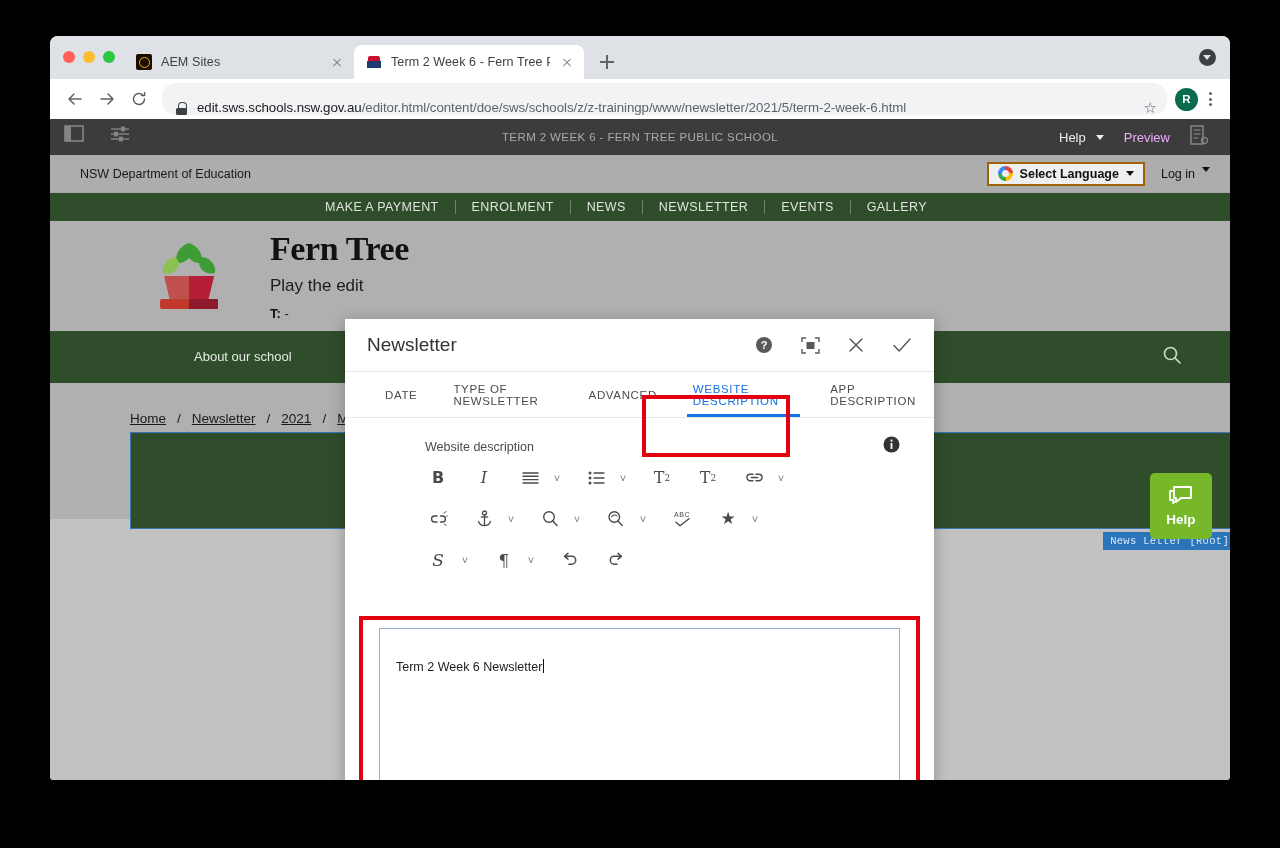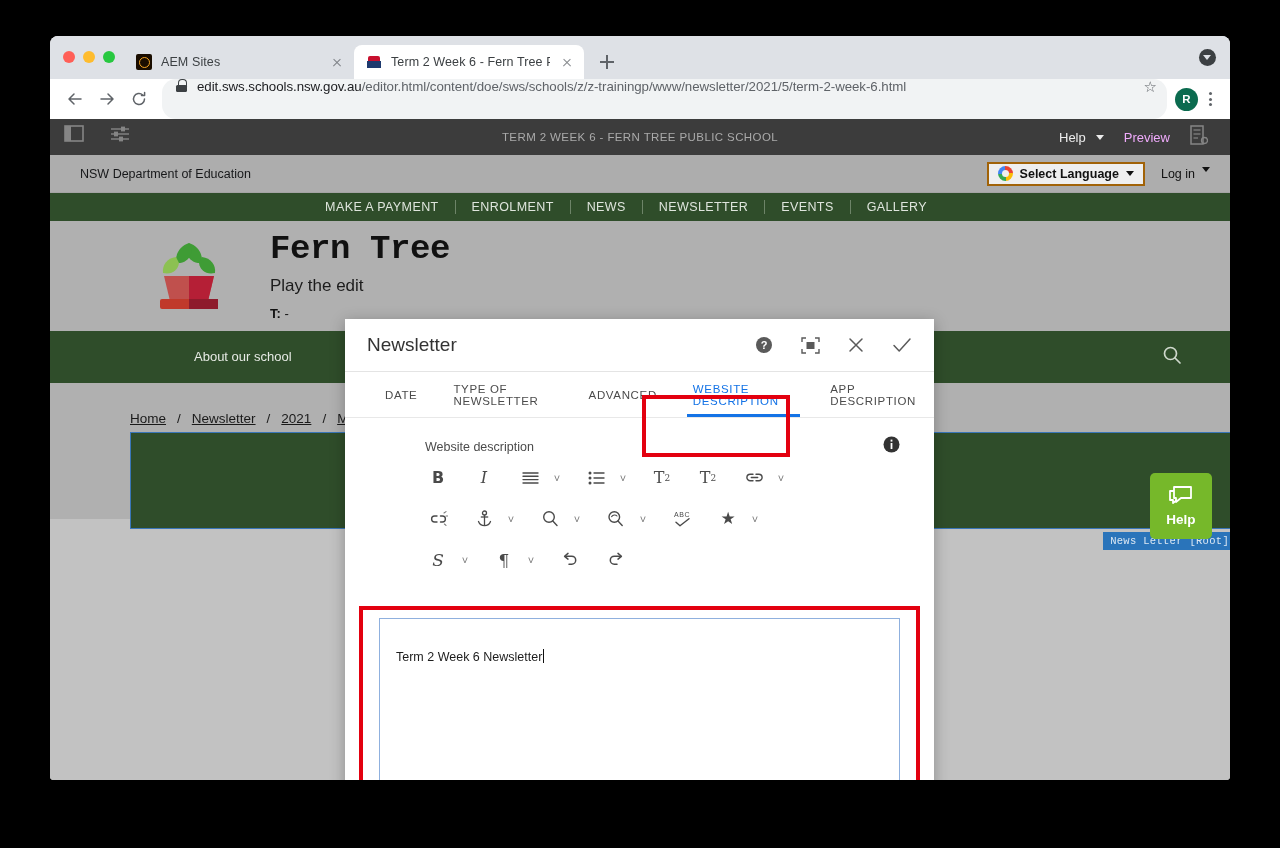--- a/index.html
+++ b/index.html
@@ -113,23 +113,23 @@
     padding: 0 10px; gap: 2px;
   }
   .nav-btn {
     width: 30px; height: 30px; flex: none;
     position: relative; color: #5f6368;
     display:flex;align-items:center;justify-content:center;
     font-size: 17px;
   }
   .nav-btn svg { display:block; }
   #omnibox {
-    flex: 1 1 auto; height: 40px;
+    flex: 1 1 auto; height: 32px;
     background: #f1f3f4; border-radius: 14px;
-    display: flex; align-items: flex-start;
+    display: flex; align-items: flex-end;
     padding: 0 10px 0 14px;
     margin: 0 6px;
     gap: 10px;
   }
   #lock-icon { flex:none; width:11px; height:13px; position:relative; }
   #lock-icon::before{
     content:"";position:absolute;left:1.8px;top:0;width:7.4px;height:7px;
     border:1.7px solid #3c4043;border-bottom:none;border-radius:4px 4px 0 0;
   }
   #lock-icon::after{
@@ -223,21 +223,21 @@
     letter-spacing: .4px; white-space: nowrap;
   }
   #site-topnav .tn-sep { width:1px; height:14px; background:#6d8468; }
 
   #site-masthead {
     height: 110px; background: #b0b0b0;
     display: flex; align-items: center; padding-left: 88px; gap: 30px;
   }
   #school-logo { width: 102px; height: 82px; position: relative; flex: none; }
   #school-title {
-    font-family: Liberation Mono, monospace;
+    font-family: Liberation Serif, serif;
     font-size: 34px; font-weight: 700; color: #111;
     letter-spacing: -.4px; line-height: 1;
   }
   #school-tagline { font-size: 17px; color: #1c1c1c; margin-top: 10px; }
   #school-phone { font-size: 13px; color: #111; margin-top: 10px; }
   #school-phone b { font-weight: 700; }
 
   #site-mainnav {
     height: 52px; background: #2f4d2a;
     display: flex; align-items: center; padding-left: 110px;
@@ -346,21 +346,21 @@
   .rte-btn.b  { font-weight: 700; font-size: 16px; font-family: "DejaVu Sans", sans-serif; }
   .rte-btn.i  { font-style: italic; font-size: 16px; font-family: "DejaVu Serif", serif; }
   .rte-btn.tsub { font-family: "DejaVu Serif", serif; font-size: 16px; }
   .rte-btn.tsub sub, .rte-btn.tsub sup { font-size: 9px; }
   .rte-btn.strike { font-family: "DejaVu Serif", serif; font-style: italic; font-size: 17px; }
   .rte-btn.para { font-size: 17px; font-family: "DejaVu Serif", serif; }
   .rte-btn.star { font-size: 17px; }
   .rte-btn.abc { font-size: 9px; line-height: 1; display:flex;flex-direction:column;align-items:center; }
   .rte-btn.abc .abcmark { font-size: 7px; letter-spacing: .5px; }
 
-  #editor-shell { position: absolute; left: 34px; right: 34px; top: 200px; height: 212px; }
+  #editor-shell { position: absolute; left: 34px; right: 34px; top: 210px; height: 212px; }
   #editor-highlight {
     position: absolute; left: -20px; top: -12px; right: -20px; bottom: -12px;
     border: 4px solid #e3000f;
   }
   #editor-area {
     position: absolute; inset: 0;
     border: 1px solid #8fb0de;
     background: #fff;
     padding: 30px 16px 0 16px;
     font-size: 12.5px; color: #1d1d1d;

